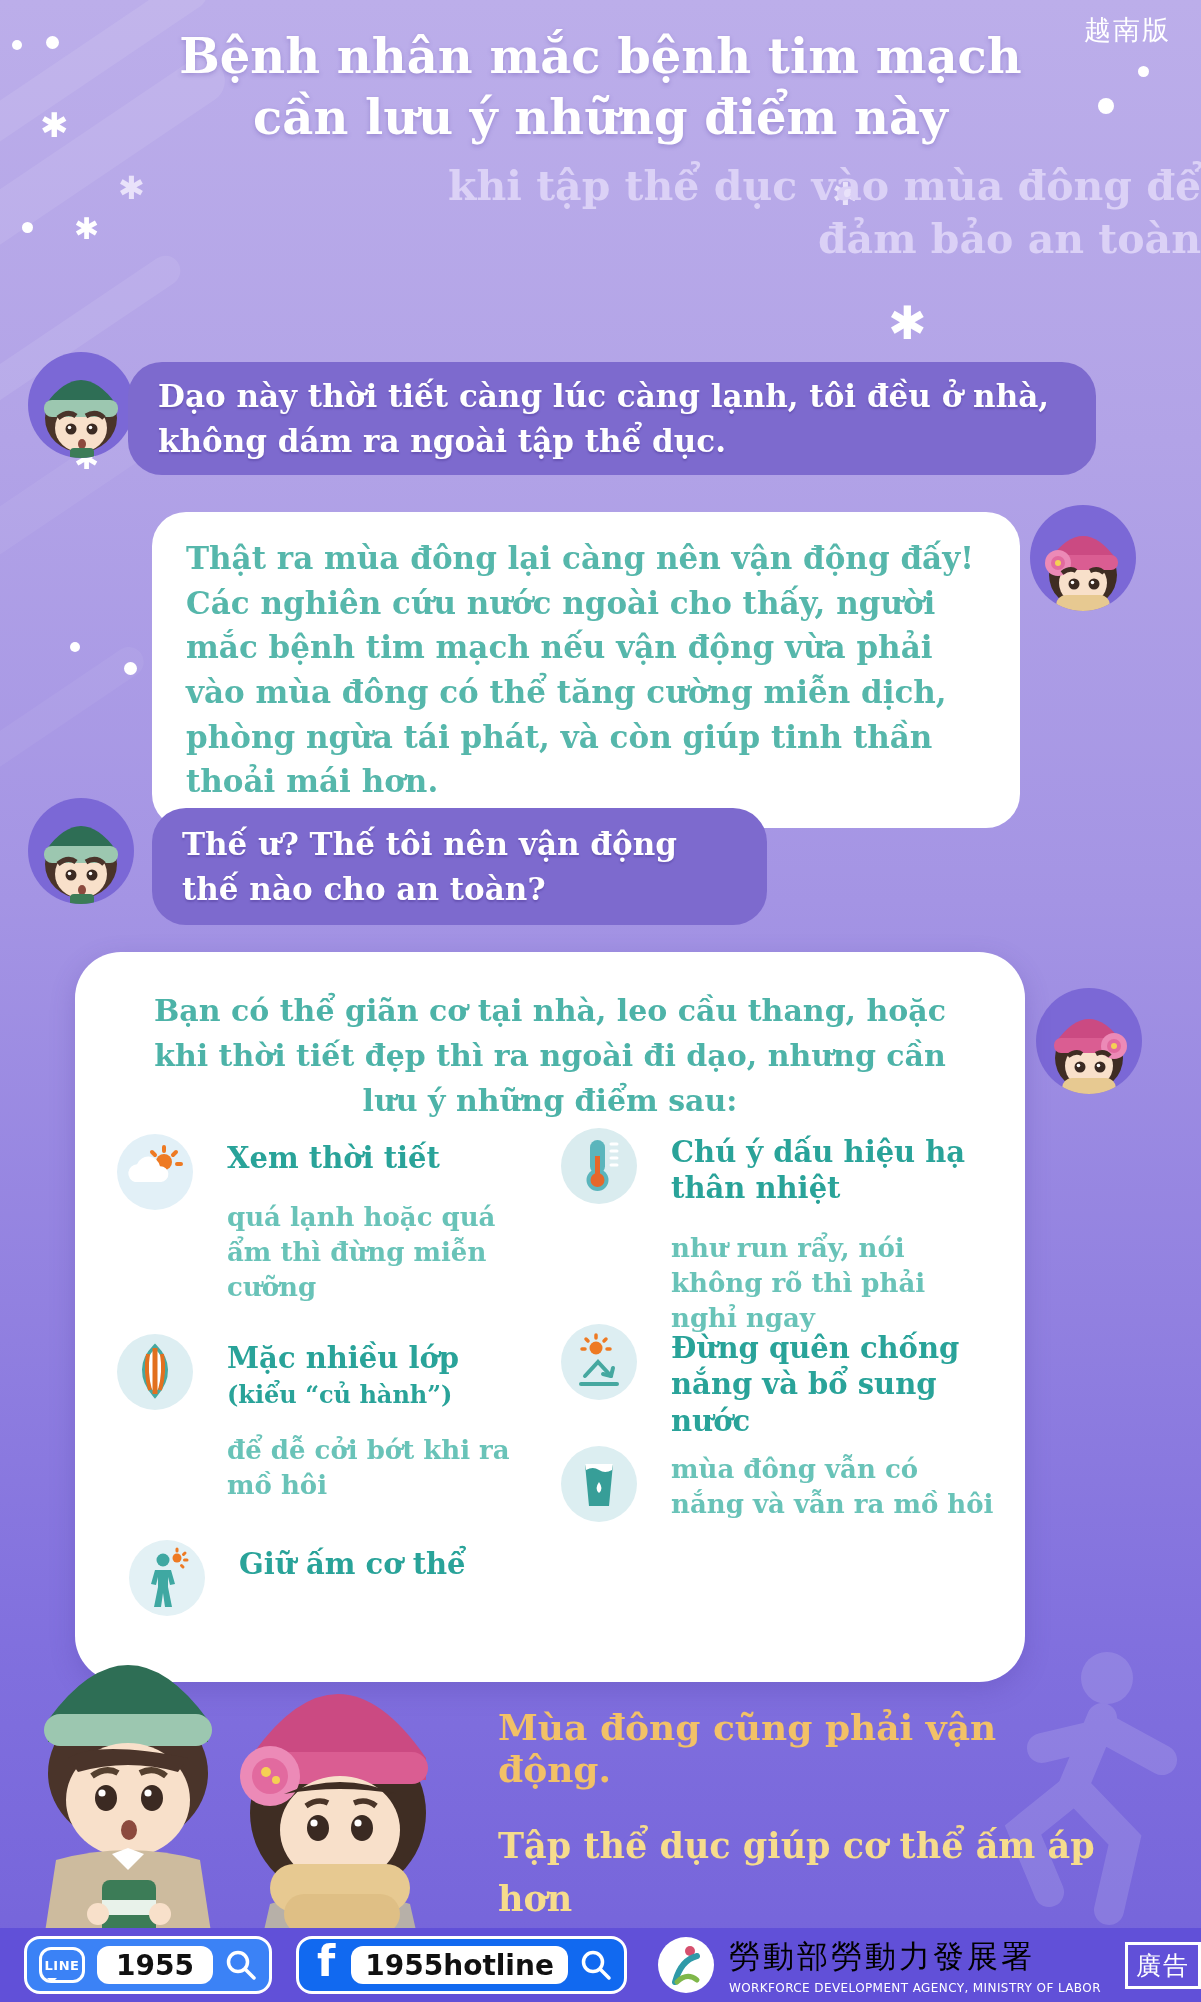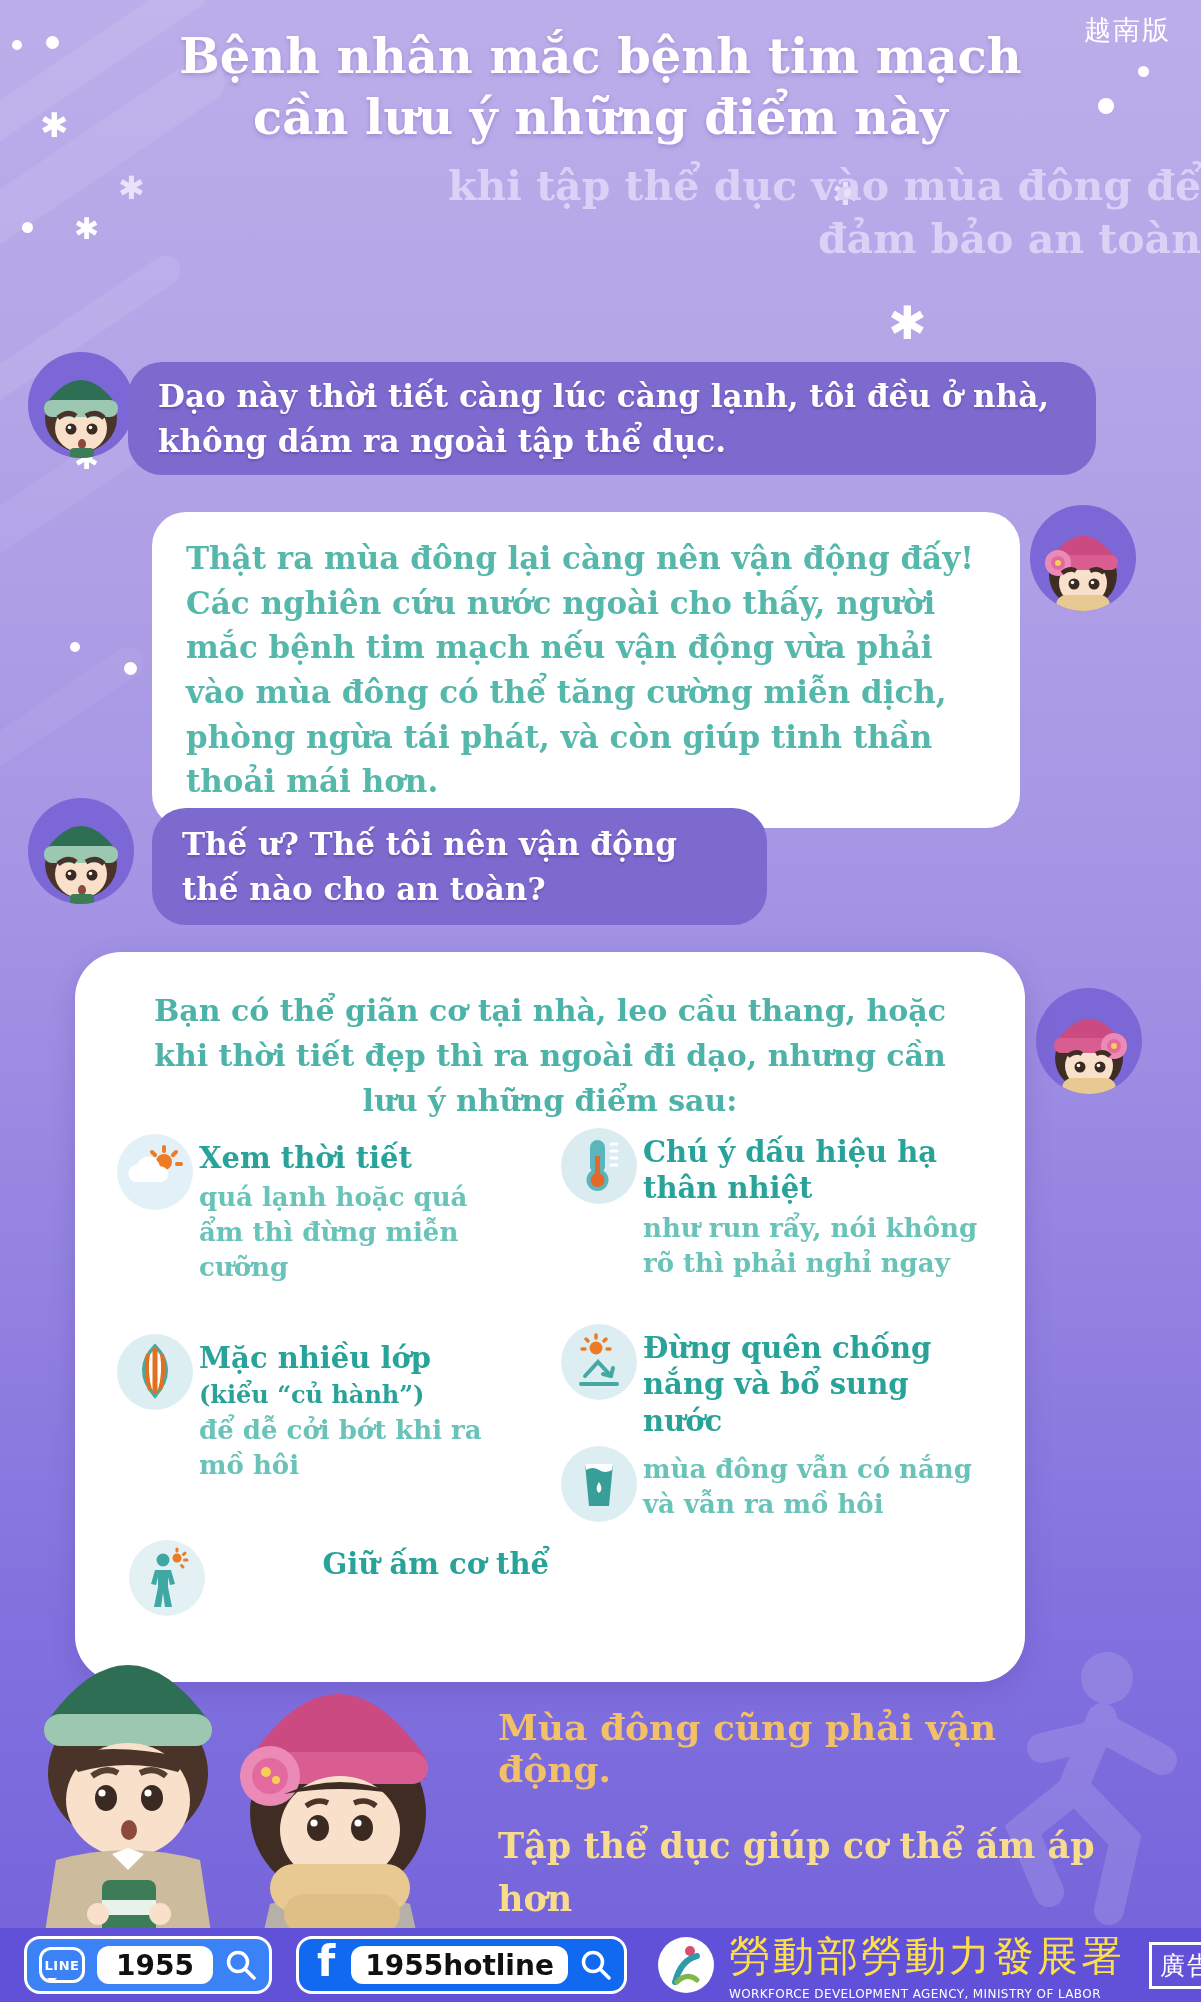--- a/index.html
+++ b/index.html
@@ -33,25 +33,25 @@
   .av4{left:1036px;top:988px;}
   .bubble{position:absolute;box-sizing:border-box;font-weight:bold;font-size:31px;line-height:1.44;}
   .purple{background:#7d6ace;color:#fff;border-radius:34px;text-shadow:0 2px 2px rgba(70,50,140,0.4);}
   .b1{left:128px;top:362px;width:968px;padding:12px 30px;}
   .b2{left:152px;top:512px;width:868px;padding:24px 34px;background:#ffffff;color:#56b7ab;border-radius:34px;}
   .b3{left:152px;top:808px;width:615px;padding:14px 30px;}
   
   .card{position:absolute;left:75px;top:952px;width:950px;height:730px;background:#ffffff;
     border-radius:46px;box-shadow:0 8px 24px rgba(80,60,160,0.25);z-index:1;}
   .intro{margin:36px 58px 0;text-align:center;color:#4db3a8;font-size:30px;font-weight:bold;line-height:1.5;}
-  .tip{position:absolute;display:flex;gap:6px;align-items:flex-start;justify-content:space-between;}
+  .tip{position:absolute;display:flex;gap:34px;align-items:flex-start;}
   .tip-icon{flex:0 0 auto;width:76px;height:76px;}
   .tip-title{color:#29a399;font-size:29px;font-weight:bold;line-height:1.25;padding-top:6px;}
   .tip-subtitle{color:#29a399;font-size:24px;font-weight:bold;margin-top:4px;}
-  .tip-desc{color:#69c3b8;font-size:26px;font-weight:bold;line-height:1.35;margin-top:4px;}
+  .tip-desc{color:#69c3b8;font-size:26px;font-weight:bold;line-height:1.35;margin-top:24px;}
   .desc-only .tip-desc{margin-top:2px;padding-top:4px;}
   .it1{left:42px;top:182px;width:396px;}
   .it2{left:486px;top:176px;width:436px;}
   .it3{left:42px;top:382px;width:400px;}
   .it4a{left:486px;top:372px;width:436px;}
   .it4b{left:486px;top:494px;width:436px;}
   .it5{left:54px;top:588px;width:420px;}
   
   .characters{position:absolute;left:8px;top:1608px;z-index:2;}
   .outro{position:absolute;left:498px;top:1706px;width:620px;z-index:2;}
@@ -69,21 +69,21 @@
   .line-logo{width:46px;height:36px;border:3px solid #fff;border-radius:12px;display:flex;
     align-items:center;justify-content:center;color:#fff;font-size:13px;font-weight:bold;letter-spacing:0.5px;
     position:relative;box-sizing:border-box;}
   .line-logo:after{content:"";position:absolute;left:5px;bottom:-8px;border:5px solid transparent;border-top-color:#fff;}
   .fb-logo{color:#fff;font-size:42px;font-weight:bold;padding:0 4px 6px 6px;line-height:1;}
   .pill-input{background:#fff;border-radius:12px;height:38px;display:flex;align-items:center;
     justify-content:center;color:#111;font-size:28px;font-weight:bold;padding:0 14px;}
   .line-input{min-width:88px;}
   .fb-input{min-width:182px;}
   .agency{display:flex;align-items:center;gap:14px;margin-left:6px;}
-  .agency-zh{color:#fde047;font-size:41px;letter-spacing:3px;white-space:nowrap;}
+  .agency-zh{color:#000000;font-size:31px;letter-spacing:3px;white-space:nowrap;}
   .agency-en{color:#fff;font-size:12px;letter-spacing:0.4px;margin-top:3px;white-space:nowrap;}
   .ad-badge{margin-left:auto;border:3px solid #fff;color:#fff;font-size:25px;letter-spacing:2px;
     padding:4px 8px;white-space:nowrap;}
 </style>
 </head>
 <body>
 
 <div class="poster">
 
   <div class="streak s1"></div>

